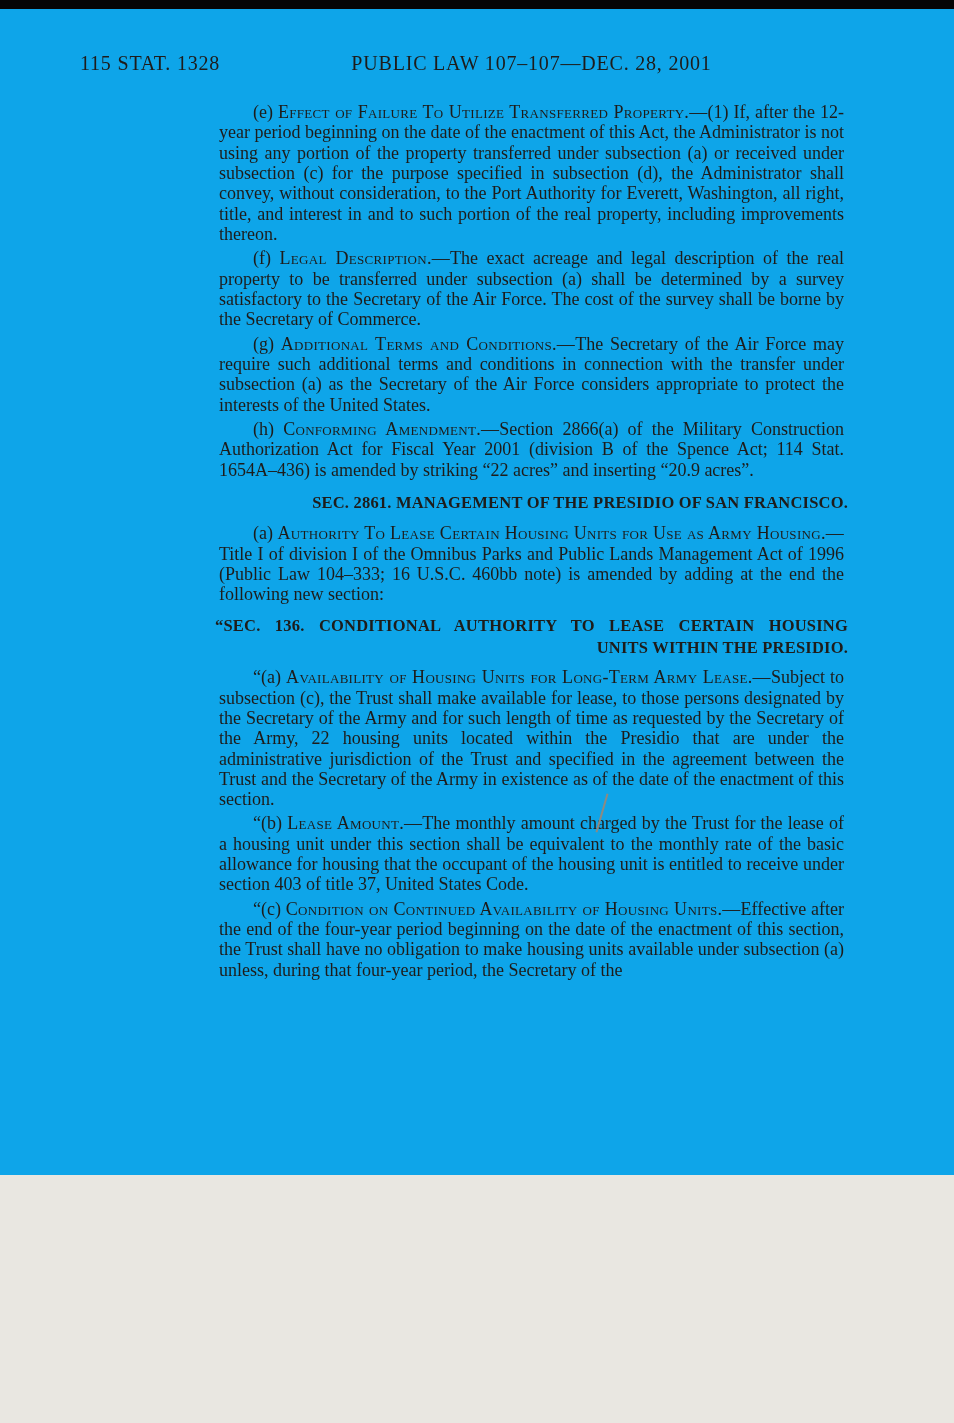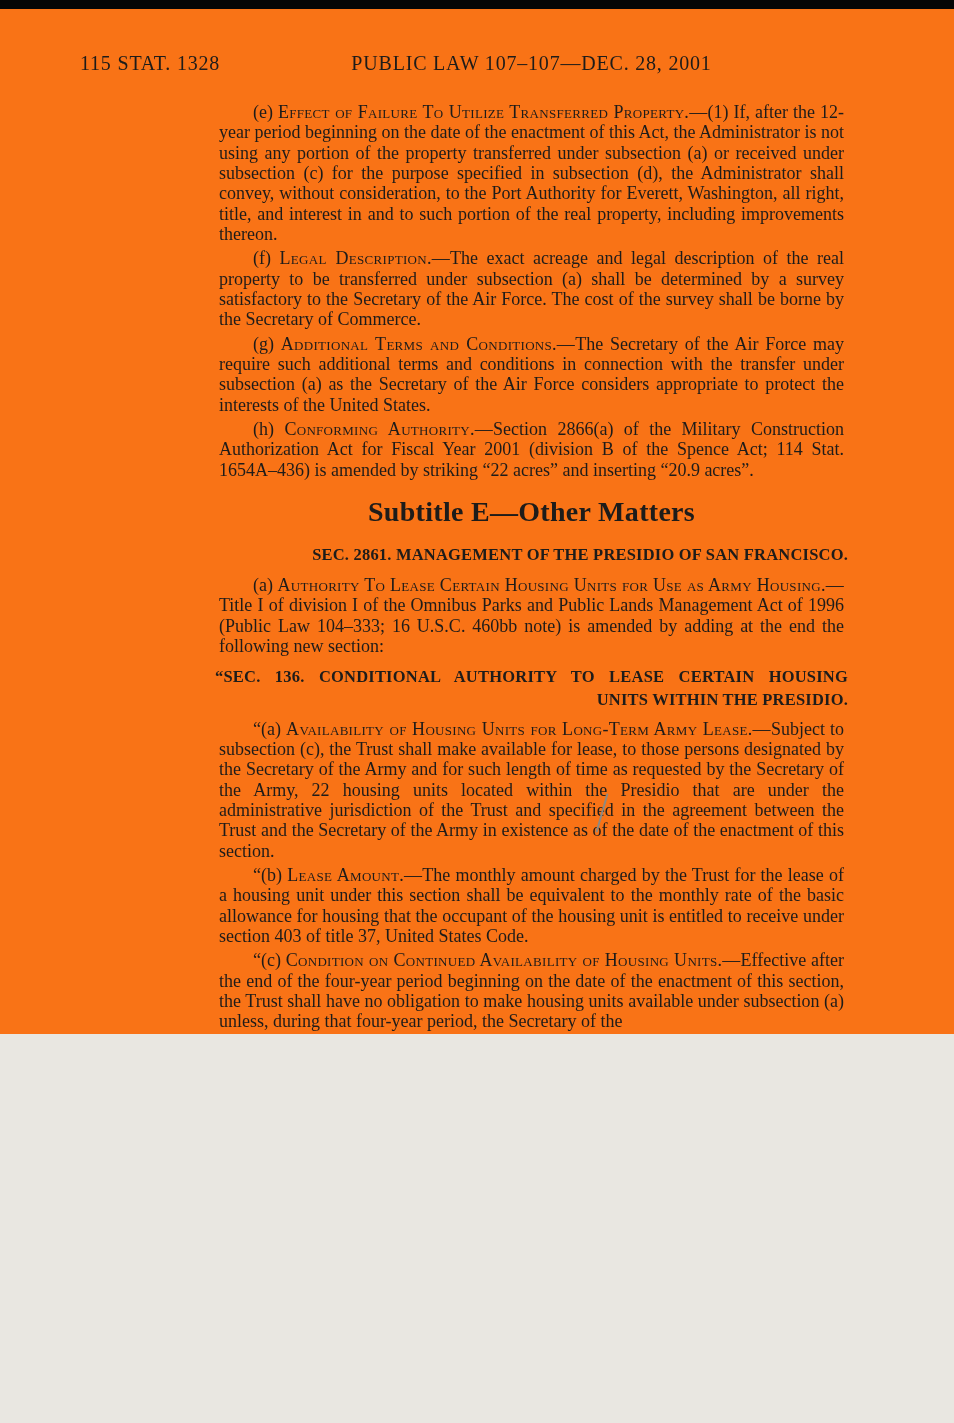--- a/index.html
+++ b/index.html
@@ -3,22 +3,22 @@
 <meta charset="utf-8">
 <style>
   html, body { margin: 0; padding: 0; }
   body {
     width: 954px; height: 1423px;
     background: #e9e7e1;
     font-family: "Liberation Serif", "DejaVu Serif", serif;
   }
   .page {
     position: relative;
-    width: 954px; height: 1034px;
-    background: #f97316;
+    width: 954px; height: 1175px;
+    background: #0ea5e9;
     color: #1e1c1a;
     overflow: hidden;
   }
   .scan-bar {
     position: absolute; top: 0; left: 0;
     width: 954px; height: 9px;
     background: #050505;
   }
   .page-header { position: absolute; top: 52px; left: 0; width: 954px; height: 30px; }
   .stat-num {
@@ -75,23 +75,22 @@
 
   <div class="text-column">
 
     <p class="para"><span>(e) </span><span class="sc">Effect of Failure To Utilize Transferred Property.—</span><span>(1) If, after the 12-year period beginning on the date of the enactment of this Act, the Administrator is not using any portion of the property transferred under subsection (a) or received under subsection (c) for the purpose specified in subsection (d), the Administrator shall convey, without consideration, to the Port Authority for Everett, Washington, all right, title, and interest in and to such portion of the real property, including improvements thereon.</span></p>
 
 
     <p class="para"><span>(f) </span><span class="sc">Legal Description.—</span><span>The exact acreage and legal description of the real property to be transferred under subsection (a) shall be determined by a survey satisfactory to the Secretary of the Air Force. The cost of the survey shall be borne by the Secretary of Commerce.</span></p>
 
     <p class="para"><span>(g) </span><span class="sc">Additional Terms and Conditions.—</span><span>The Secretary of the Air Force may require such additional terms and conditions in connection with the transfer under subsection (a) as the Secretary of the Air Force considers appropriate to protect the interests of the United States.</span></p>
 
-    <p class="para"><span>(h) </span><span class="sc">Conforming Authority.—</span><span>Section 2866(a) of the Military Construction Authorization Act for Fiscal Year 2001 (division B of the Spence Act; 114 Stat. 1654A–436) is amended by striking “22 acres” and inserting “20.9 acres”.</span></p>
+    <p class="para"><span>(h) </span><span class="sc">Conforming Amendment.—</span><span>Section 2866(a) of the Military Construction Authorization Act for Fiscal Year 2001 (division B of the Spence Act; 114 Stat. 1654A–436) is amended by striking “22 acres” and inserting “20.9 acres”.</span></p>
 
-    <div class="subtitle">Subtitle E—Other Matters</div>
 
     <div class="sec-heading">SEC. 2861. MANAGEMENT OF THE PRESIDIO OF SAN FRANCISCO.</div>
 
     <p class="para"><span>(a) </span><span class="sc">Authority To Lease Certain Housing Units for Use as Army Housing.—</span><span>Title I of division I of the Omnibus Parks and Public Lands Management Act of 1996 (Public Law 104–333; 16 U.S.C. 460bb note) is amended by adding at the end the following new section:</span></p>
 
     <div class="sec107">
       <div class="sec107-line1">“SEC. 136. CONDITIONAL AUTHORITY TO LEASE CERTAIN HOUSING</div>
       <div class="sec107-line2">UNITS WITHIN THE PRESIDIO.</div>
     </div>
 

